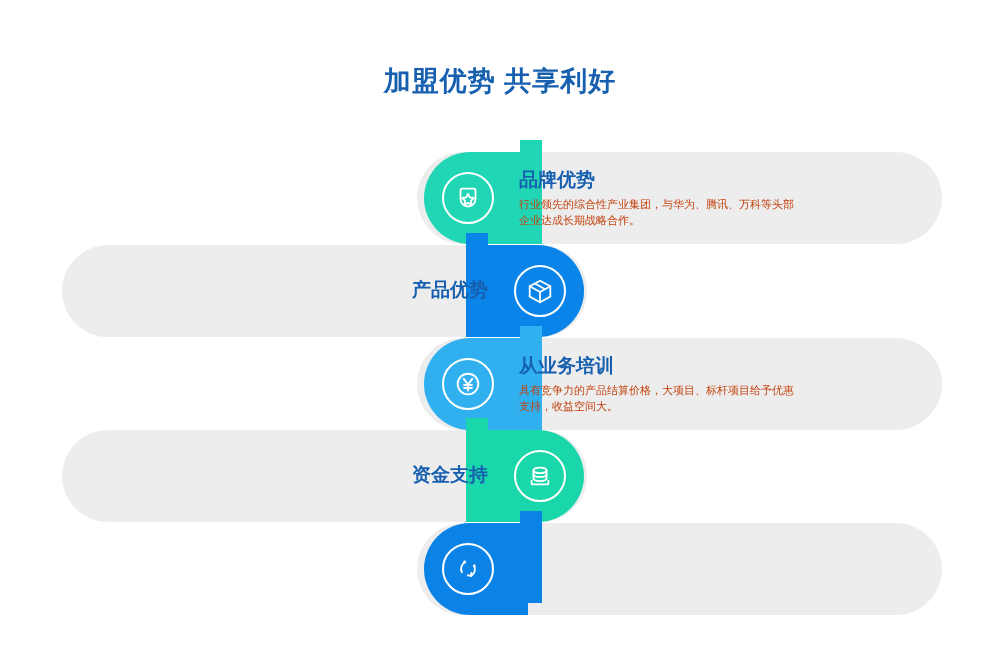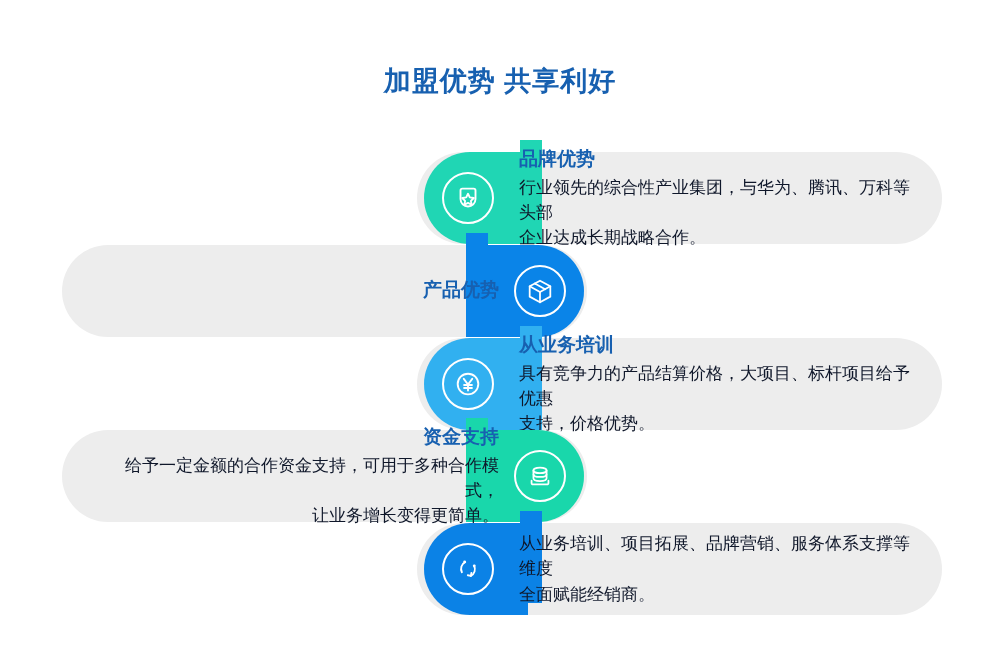--- a/index.html
+++ b/index.html
@@ -108,32 +108,32 @@
   
   .txt {
     position: absolute;
     top: 0;
     height: 92px;
     display: flex;
     flex-direction: column;
     justify-content: center;
   }
   .row.right .txt { left: 519px; width: 400px; text-align: left; }
-  .row.left  .txt { left: 99px;  width: 400px; text-align: right; }
+  .row.left  .txt { left: 88px;  width: 400px; text-align: right; }
 
   .card-title {
     font-size: 19px;
     font-weight: bold;
     color: #1760b0;
     line-height: 1.35;
     margin-bottom: 3px;
   }
   .card-desc {
-    font-size: 17px;
-    color: #0f172a;
+    font-size: 11px;
+    color: #c2410c;
     line-height: 1.48;
     white-space: pre-line;
   }
 </style>
 </head>
 <body>
 
 <div id="page">
 
   <div class="title">加盟优势 共享利好</div>
@@ -187,60 +187,56 @@
           <path d="M11.5 10.5 L16 16.5 L20.5 10.5"></path>
           <path d="M11.8 17 H20.2"></path>
           <path d="M11.8 20.2 H20.2"></path>
           <path d="M16 16.5 V23"></path>
         </svg>
       </div>
     </div>
     <div class="txt">
       <div class="card-title">从业务培训</div>
       <div class="card-desc">具有竞争力的产品结算价格，大项目、标杆项目给予优惠
-支持，价格优势。</div>
+支持，收益空间大。</div>
     </div>
   </div>
 
   <div class="row left" style="top:430px;">
     <div class="pill"></div>
     <div class="bracket">
       <div class="cap" style="background:#19d7ab;"></div>
       <div class="spine" style="background:#19d7ab; top:-12px; height:104px;"></div>
       <div class="icon-ring">
         <svg width="30" height="30" viewBox="0 0 32 32" fill="none" stroke="#ffffff" stroke-width="1.9" stroke-linecap="round" stroke-linejoin="round">
           <ellipse cx="16" cy="10" rx="7" ry="3"></ellipse>
           <path d="M9 10 v4 c0 1.7 3.1 3 7 3 s7 -1.3 7 -3 v-4"></path>
           <path d="M9 14.5 v4 c0 1.7 3.1 3 7 3 s7 -1.3 7 -3 v-4"></path>
           <path d="M7 21 v2.5 a1.5 1.5 0 0 0 1.5 1.5 h15 a1.5 1.5 0 0 0 1.5 -1.5 v-2.5"></path>
         </svg>
       </div>
     </div>
     <div class="txt">
       <div class="card-title">资金支持</div>
-      <div class="card-desc">给予一定金额的合作资金支持，可用于多种合作模式，
-让业务增长变得更简单。</div>
     </div>
   </div>
 
   <div class="row right" style="top:523px;">
     <div class="pill"></div>
     <div class="bracket">
       <div class="cap" style="background:#0b82e6;"></div>
       <div class="spine" style="background:#0b82e6; top:-12px; height:92px;"></div>
       <div class="icon-ring">
         <svg width="30" height="30" viewBox="0 0 32 32" fill="none" stroke="#ffffff" stroke-width="2" stroke-linecap="round" stroke-linejoin="round">
           <path d="M22.5 12.5 a8 8 0 0 1 -3.5 10.8"></path>
           <path d="M9.5 19.5 a8 8 0 0 1 3.5 -10.8"></path>
           <path d="M19 23.3 l-3.2 -.6"></path>
           <path d="M19 23.3 l.6 -3.2"></path>
           <circle cx="12.4" cy="8.3" r="1.5" fill="#ffffff" stroke="none"></circle>
           <circle cx="22.7" cy="12.6" r="1.5" fill="#ffffff" stroke="none"></circle>
         </svg>
       </div>
     </div>
     <div class="txt">
-      <div class="card-desc">从业务培训、项目拓展、品牌营销、服务体系支撑等维度
-全面赋能经销商。</div>
     </div>
   </div>
 
 </div>
 
 </body></html>

